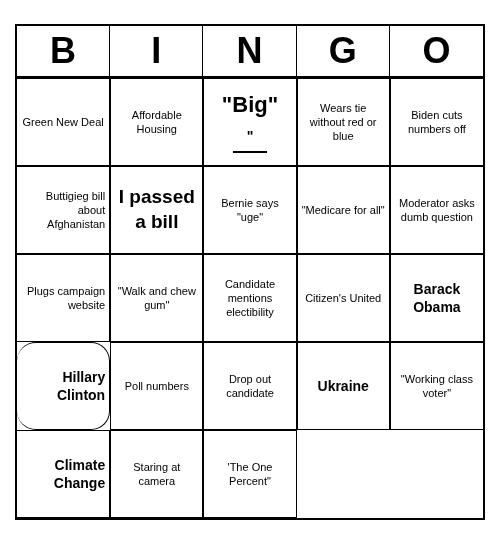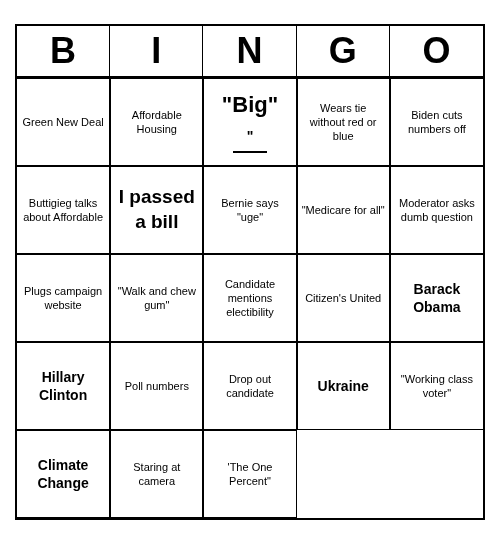--- a/index.html
+++ b/index.html
@@ -48,20 +48,21 @@
       text-align: center;
       padding: 4px;
       font-size: 11px;
       line-height: 1.3;
     }
     .bingo-cell:nth-child(5n) {
       border-right: none;
     }
     .bingo-cell:nth-child(5n+1) {
       border-left: none;
+      text-align: right;
     }
     .big-cell-content {
       font-size: 22px;
       font-weight: bold;
       text-align: center;
     }
     .big-cell-content .underline-line {
       border-bottom: 2px solid #000;
       width: 60%;
       margin: 2px auto 0 auto;
@@ -87,33 +88,33 @@
       <div class="bingo-cell">Affordable Housing</div>
       <div class="bingo-cell">
         <div class="big-cell-content">
         <span>"Big"</span><br>
         <span style="font-size:14px;">"</span>
         <div class="underline-line"></div>
       </div>
       </div>
       <div class="bingo-cell">Wears tie without red or blue</div>
       <div class="bingo-cell">Biden cuts numbers off</div>
-      <div class="bingo-cell">Buttigieg talks about Affordable</div>
+      <div class="bingo-cell">Buttigieg bill about Afghanistan</div>
       <div class="bingo-cell" style="font-size: 19px; font-weight: bold;">I passed a bill</div>
       <div class="bingo-cell">Bernie says "uge"</div>
       <div class="bingo-cell">"Medicare for all"</div>
       <div class="bingo-cell">Moderator asks dumb question</div>
       <div class="bingo-cell">Plugs campaign website</div>
       <div class="bingo-cell">"Walk and chew gum"</div>
       <div class="bingo-cell">Candidate mentions electibility</div>
       <div class="bingo-cell">Citizen's United</div>
       <div class="bingo-cell">
         <div class="obama-cell">Barack<br>Obama</div>
       </div>
-      <div class="bingo-cell" style="font-size: 14px; font-weight: bold;">Hillary Clinton</div>
+      <div class="bingo-cell" style="font-size: 14px; font-weight: bold; border-radius: 19px;">Hillary Clinton</div>
       <div class="bingo-cell">Poll numbers</div>
       <div class="bingo-cell">Drop out candidate</div>
       <div class="bingo-cell" style="font-size: 14px; font-weight: bold;">Ukraine</div>
       <div class="bingo-cell">"Working class voter"</div>
       <div class="bingo-cell" style="font-size: 14px; font-weight: bold;">Climate Change</div>
       <div class="bingo-cell">Staring at camera</div>
       <div class="bingo-cell">'The One Percent"</div>
     </div>
 </div>
 

